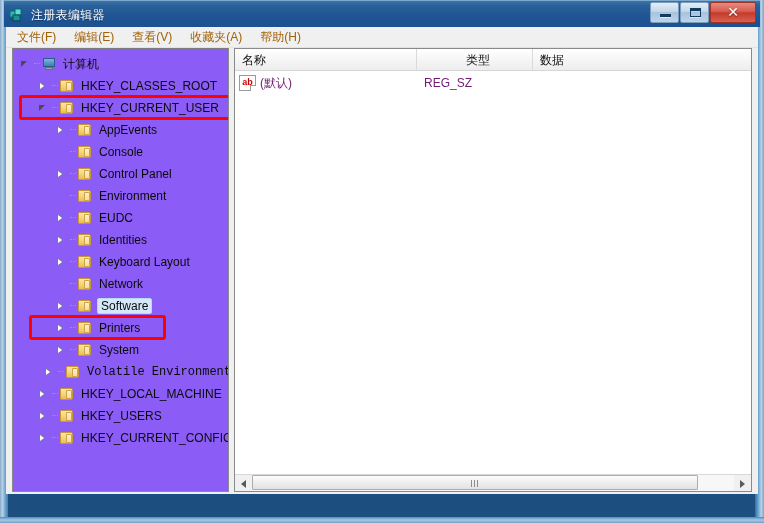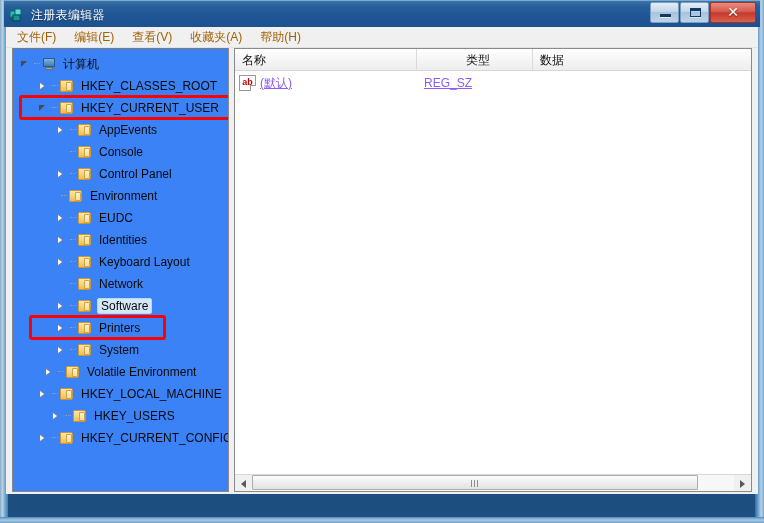--- a/index.html
+++ b/index.html
@@ -162,21 +162,21 @@
     height: 446px;
     background: #f0f0f0;
   }
 
   
   .tree-panel {
     position: absolute;
     left: 6px; top: 0;
     width: 217px;
     height: 444px;
-    background: #3b82f6;
+    background: #8b5cf6;
     border: 1px solid #8a8a8a;
     border-top-color: #7b7b7b;
     box-sizing: border-box;
     overflow: hidden;
   }
   .tree-inner {
     position: relative;
     padding-top: 4px;
     font-size: 12px;
     color: #0a0a0a;
@@ -341,25 +341,24 @@
 
   .list-row {
     display: flex;
     align-items: center;
     height: 20px;
     padding-top: 2px;
     cursor: default;
   }
   .cell {
     font-size: 12px;
-    color: #8b5cf6;
+    color: #701a75;
     box-sizing: border-box;
     white-space: nowrap;
     overflow: hidden;
-    text-decoration: underline;
   }
   .cell.c-name { width: 182px; padding-left: 4px; display: flex; align-items: center; }
   .cell.c-type { width: 116px; padding-left: 7px; }
   .cell.c-data { width: 218px; padding-left: 7px; }
 
   .ab-icon {
     width: 15px;
     height: 14px;
     flex: 0 0 15px;
     margin-right: 4px;
@@ -584,21 +583,21 @@
           </div>
           <div class="tree-row" style="padding-left: 40px;">
             <span class="expander collapsed"></span>
             <span class="guide dots"></span>
             <span class="folder-icon">
               <span class="f-back"></span>
               <span class="f-front"></span>
             </span>
             <span class="tree-label">Control Panel</span>
           </div>
-          <div class="tree-row" style="padding-left: 31px;">
+          <div class="tree-row" style="padding-left: 40px;">
             <span class="expander none"></span>
             <span class="guide dots"></span>
             <span class="folder-icon">
               <span class="f-back"></span>
               <span class="f-front"></span>
             </span>
             <span class="tree-label">Environment</span>
           </div>
           <div class="tree-row" style="padding-left: 40px;">
             <span class="expander collapsed"></span>
@@ -656,39 +655,39 @@
           </div>
           <div class="tree-row" style="padding-left: 40px;">
             <span class="expander collapsed"></span>
             <span class="guide dots"></span>
             <span class="folder-icon">
               <span class="f-back"></span>
               <span class="f-front"></span>
             </span>
             <span class="tree-label">System</span>
           </div>
-          <div class="tree-row" style="padding-left: 28px;">
+          <div class="tree-row" style="padding-left: 28px; font-family: Liberation Mono, monospace;">
             <span class="expander collapsed"></span>
             <span class="guide dots"></span>
             <span class="folder-icon">
               <span class="f-back"></span>
               <span class="f-front"></span>
             </span>
             <span class="tree-label">Volatile Environment</span>
           </div>
           <div class="tree-row" style="padding-left: 22px;">
             <span class="expander collapsed"></span>
             <span class="guide dots"></span>
             <span class="folder-icon">
               <span class="f-back"></span>
               <span class="f-front"></span>
             </span>
             <span class="tree-label">HKEY_LOCAL_MACHINE</span>
           </div>
-          <div class="tree-row" style="padding-left: 22px; margin-left: 13px;">
+          <div class="tree-row" style="padding-left: 22px;">
             <span class="expander collapsed"></span>
             <span class="guide dots"></span>
             <span class="folder-icon">
               <span class="f-back"></span>
               <span class="f-front"></span>
             </span>
             <span class="tree-label">HKEY_USERS</span>
           </div>
           <div class="tree-row" style="padding-left: 22px;">
             <span class="expander collapsed"></span>

